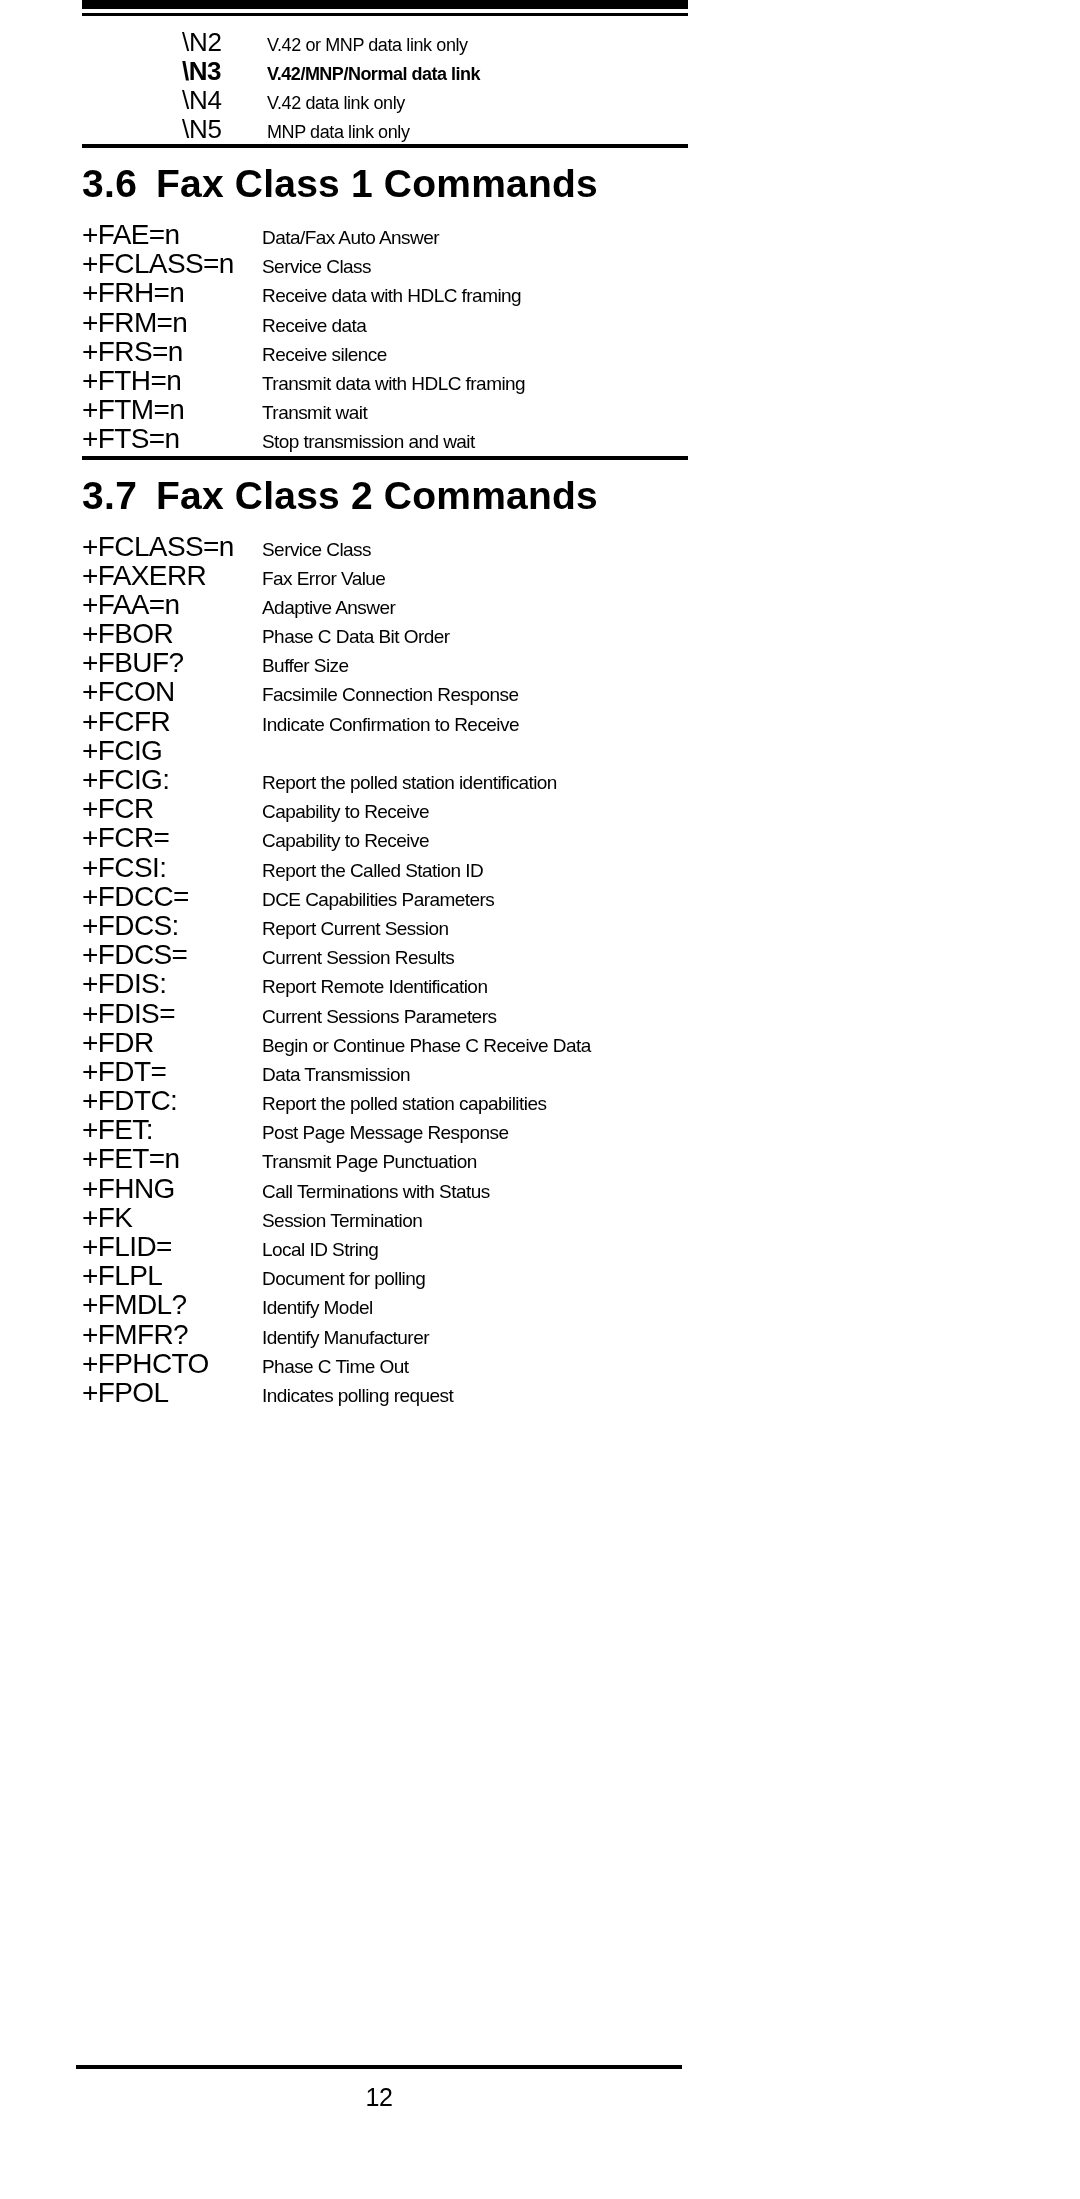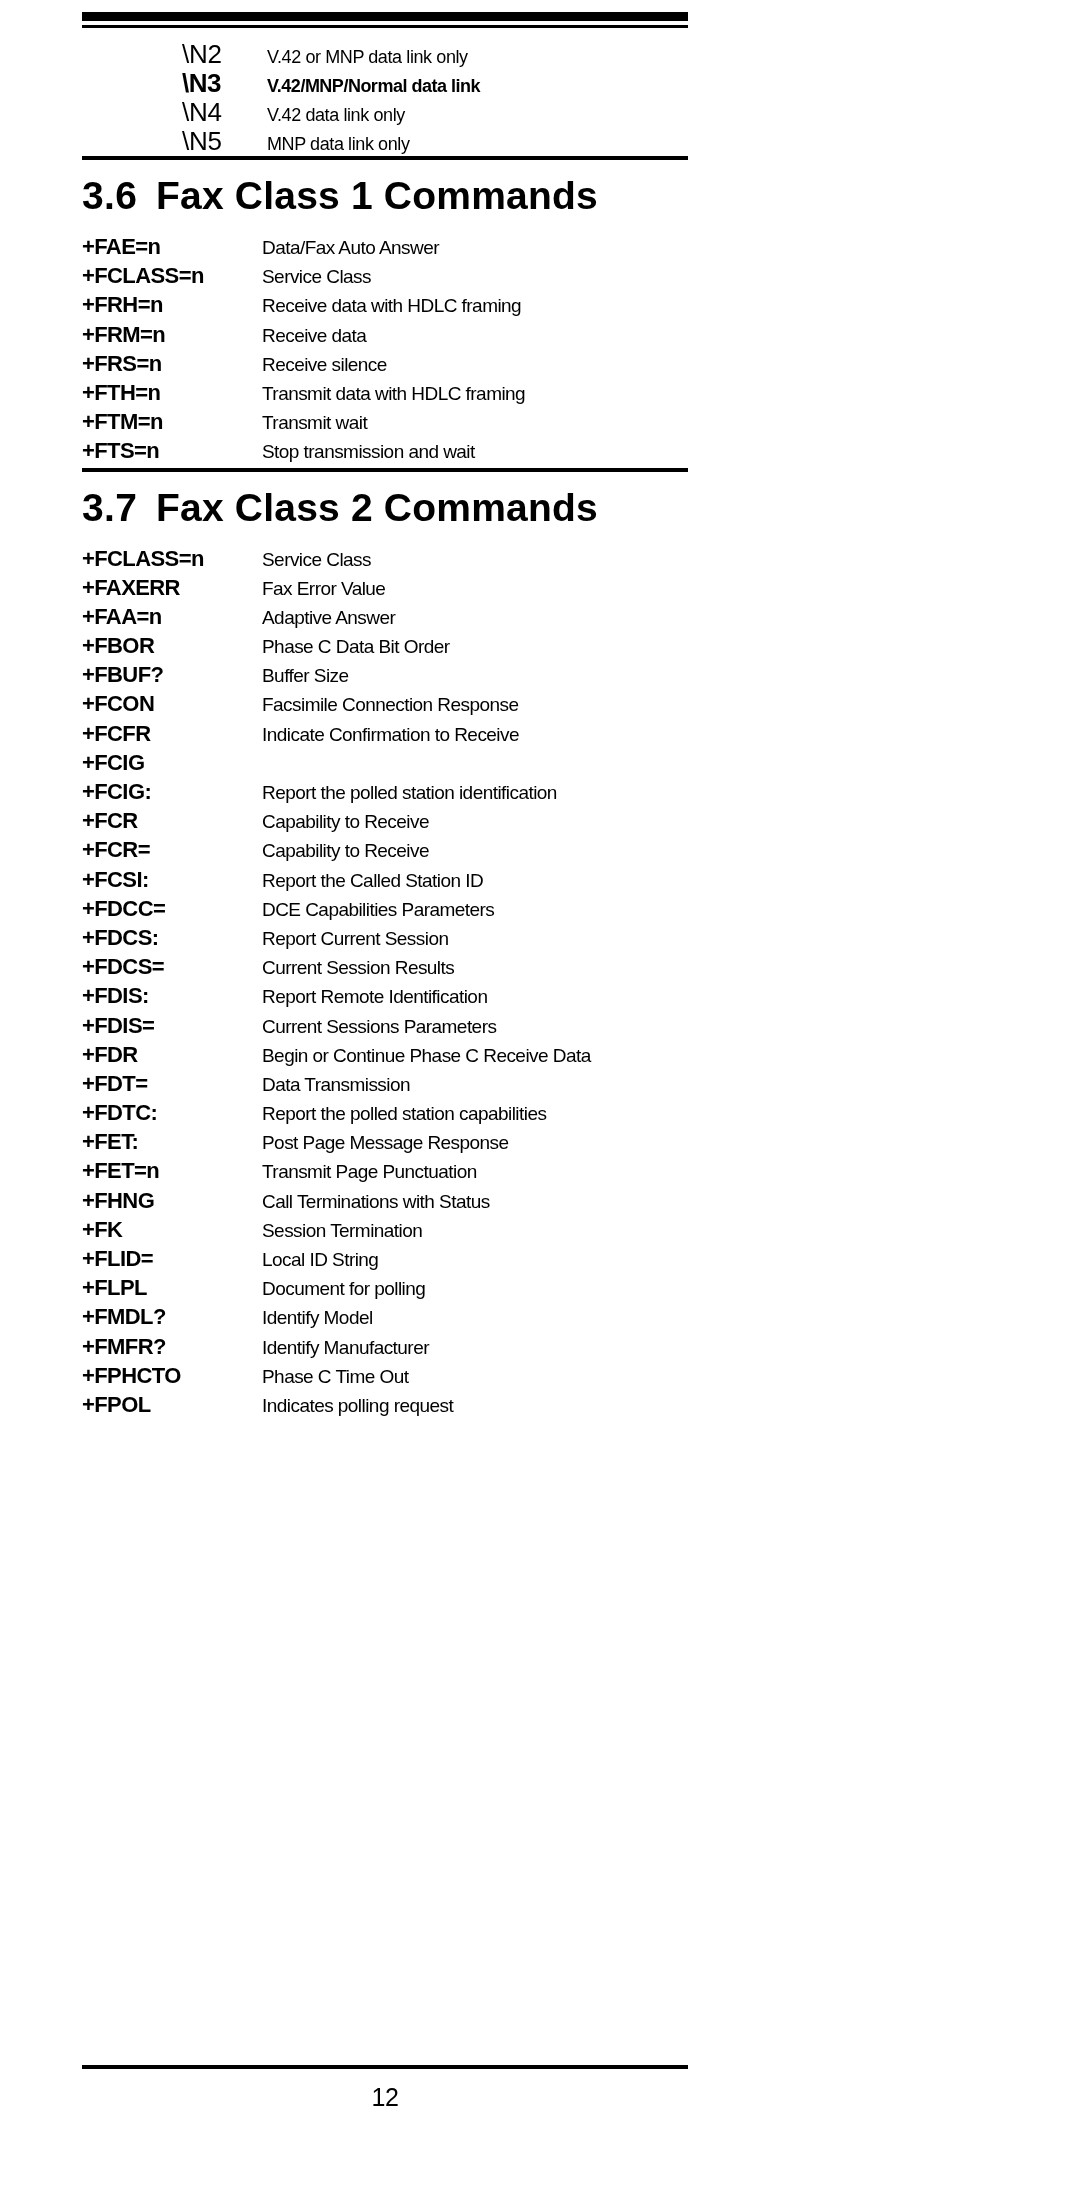--- a/index.html
+++ b/index.html
@@ -18,21 +18,21 @@
   .page {
     position: absolute;
     left: 0; top: 0;
     width: 1080px;
     height: 2199px;
     overflow: hidden;
   }
   .content {
     position: absolute;
     left: 82px;
-    top: 12px;
+    top: 0;
     width: 606px;
   }
 
   
   .rule-thick {
     height: 9px;
     background: #000;
     margin: 0;
   }
   .rule-gap {
@@ -107,34 +107,34 @@
   .cmd-row {
     display: flex;
     align-items: baseline;
     height: 29.2px;
     line-height: 29.2px;
     white-space: nowrap;
   }
   .cmd-name {
     width: 180px;
     flex: 0 0 180px;
-    font-weight: bold;
-    font-size: 22px;
+    font-weight: normal;
+    font-size: 28px;
     letter-spacing: -0.6px;
     padding-left: 0px;
   }
   .cmd-desc {
     font-size: 19px;
     letter-spacing: -0.55px;
   }
 
   
   .footer {
     position: absolute;
-    left: 82px;
+    left: 76px;
     top: 2065px;
     width: 606px;
   }
   .page-number {
     text-align: center;
     font-size: 25px;
     padding-top: 14px;
     letter-spacing: -0.3px;
   }
 </style>

